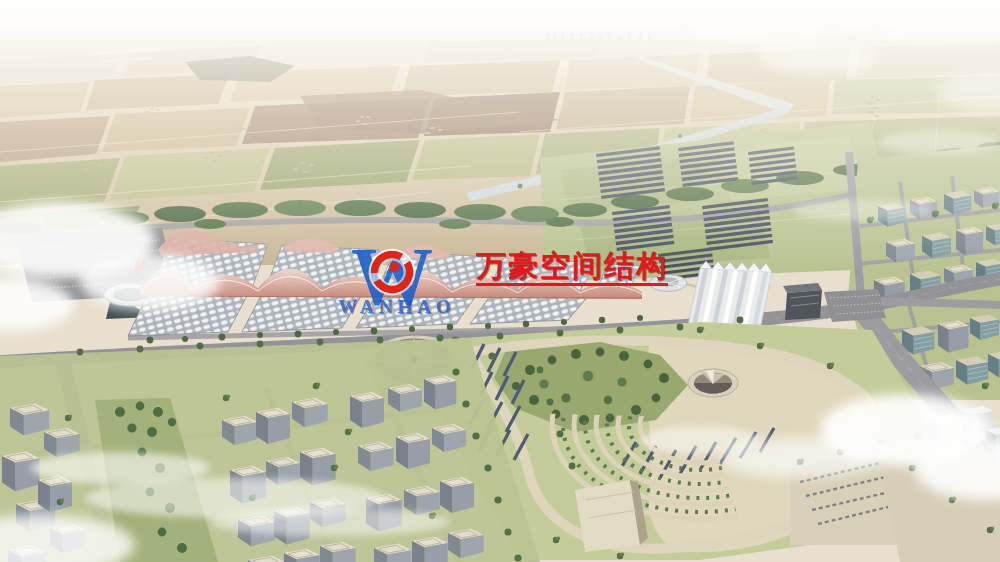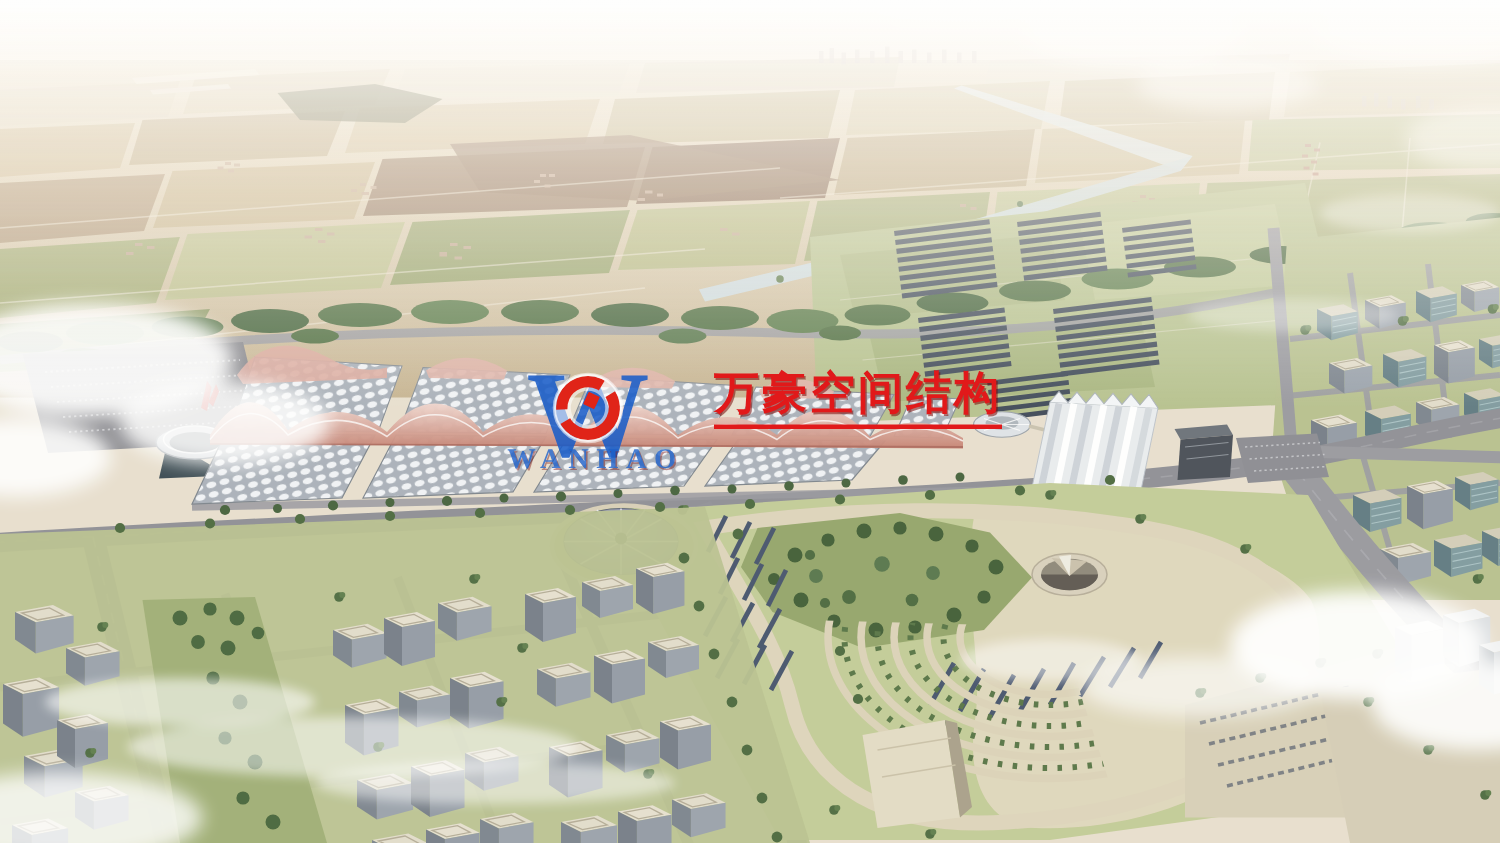--- a/index.html
+++ b/index.html
@@ -2,21 +2,21 @@
 <html><head>
 <meta charset="utf-8">
 <style>
   html,body{margin:0;padding:0;background:#222;}
   .stage{position:relative;width:1000px;height:562px;overflow:hidden;
          font-family:"Liberation Sans",sans-serif;background:#e8dfce;}
   .stage svg{position:absolute;left:0;top:0;}
   .wm{position:absolute;color:#e1191a;font-weight:bold;white-space:nowrap;
       text-shadow:1px 1px 0 rgba(120,10,8,.55);}
   #wm-name{left:476px;top:250px;font-size:30px;letter-spacing:2px;
-      font-family:Liberation Mono, monospace;
+      font-family:Liberation Sans, sans-serif;
       border-bottom:3px solid #e1191a;padding-bottom:1px;line-height:1.05;}
   #wm-site{left:444px;top:287px;font-size:31px;letter-spacing:1px;
       font-family:"Liberation Serif",serif;}
   #logo{position:absolute;left:328px;top:238px;width:136px;height:84px;}
   #logo-sub{position:absolute;left:324px;top:296px;width:146px;text-align:center;
       color:#1a5dc8;opacity:.78;font-weight:bold;font-size:19px;letter-spacing:5px;
       font-family:Liberation Serif, serif;}
 </style>
 </head>
 <body>

